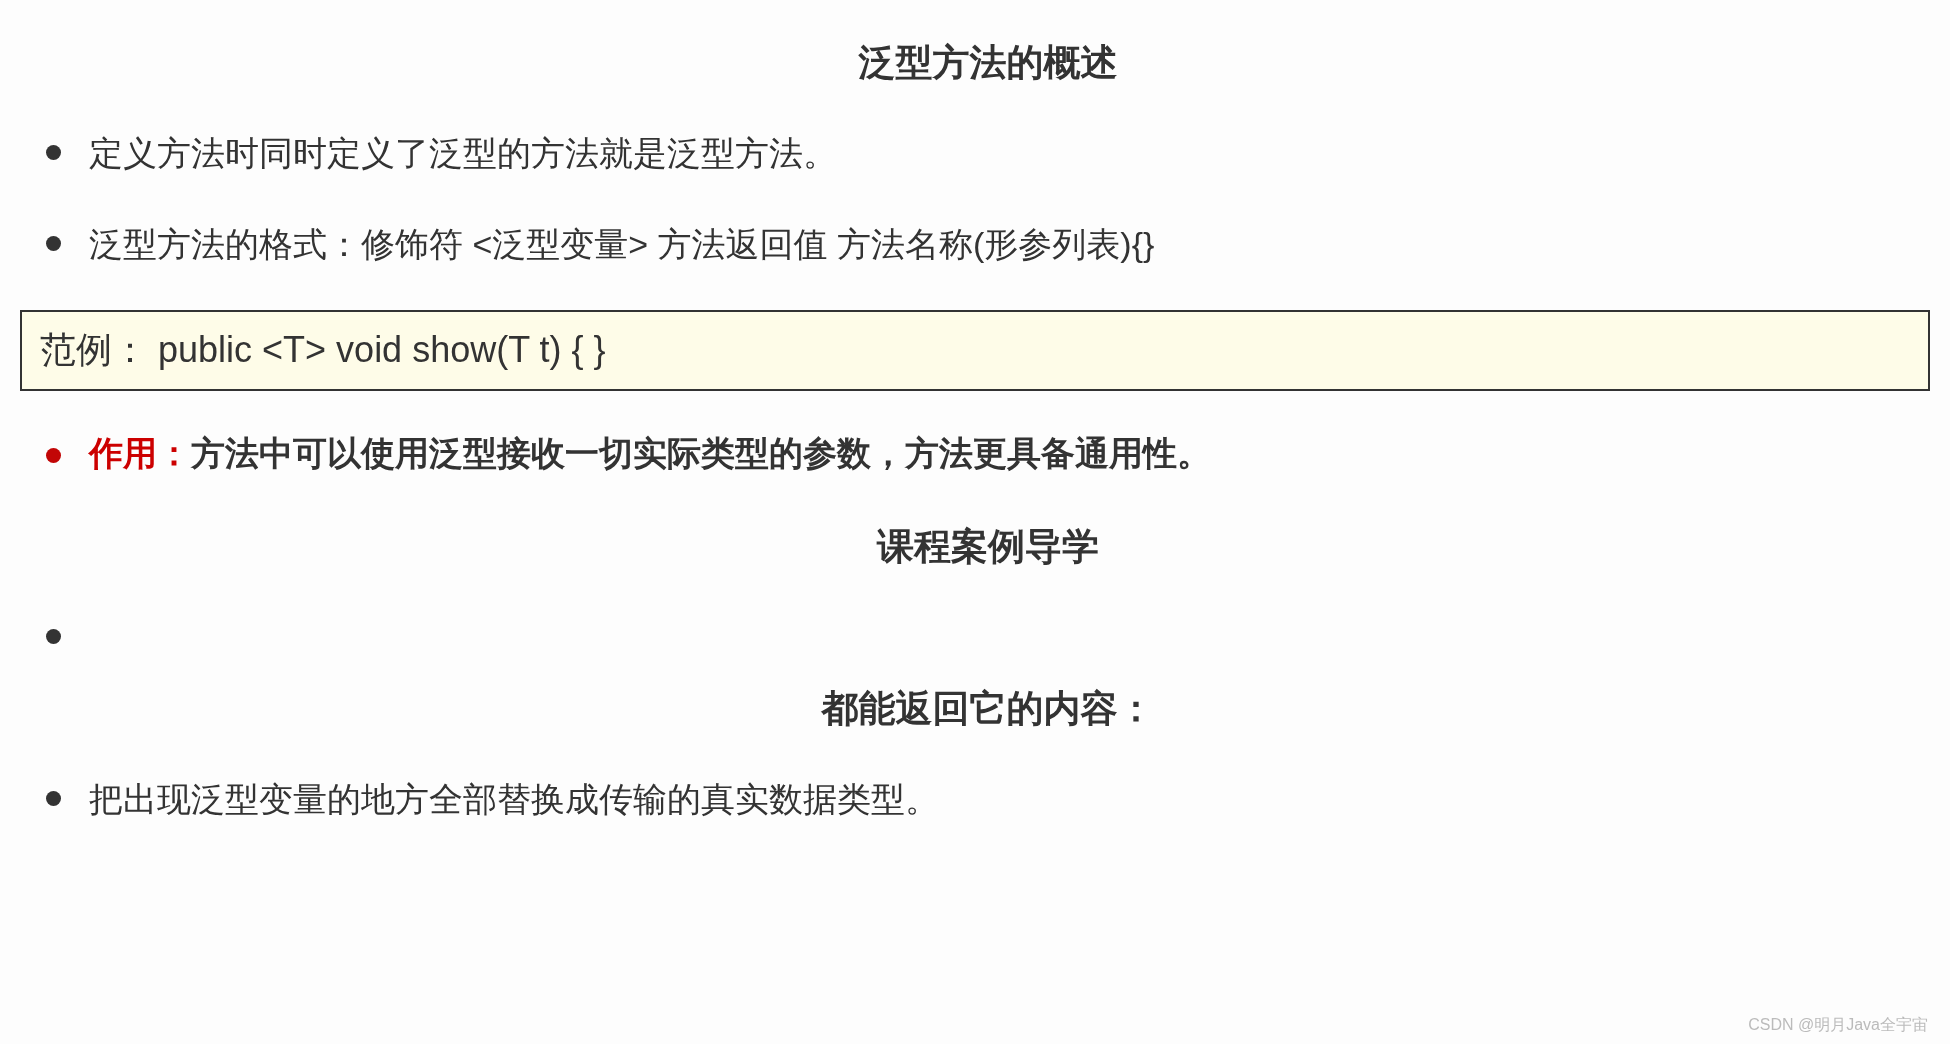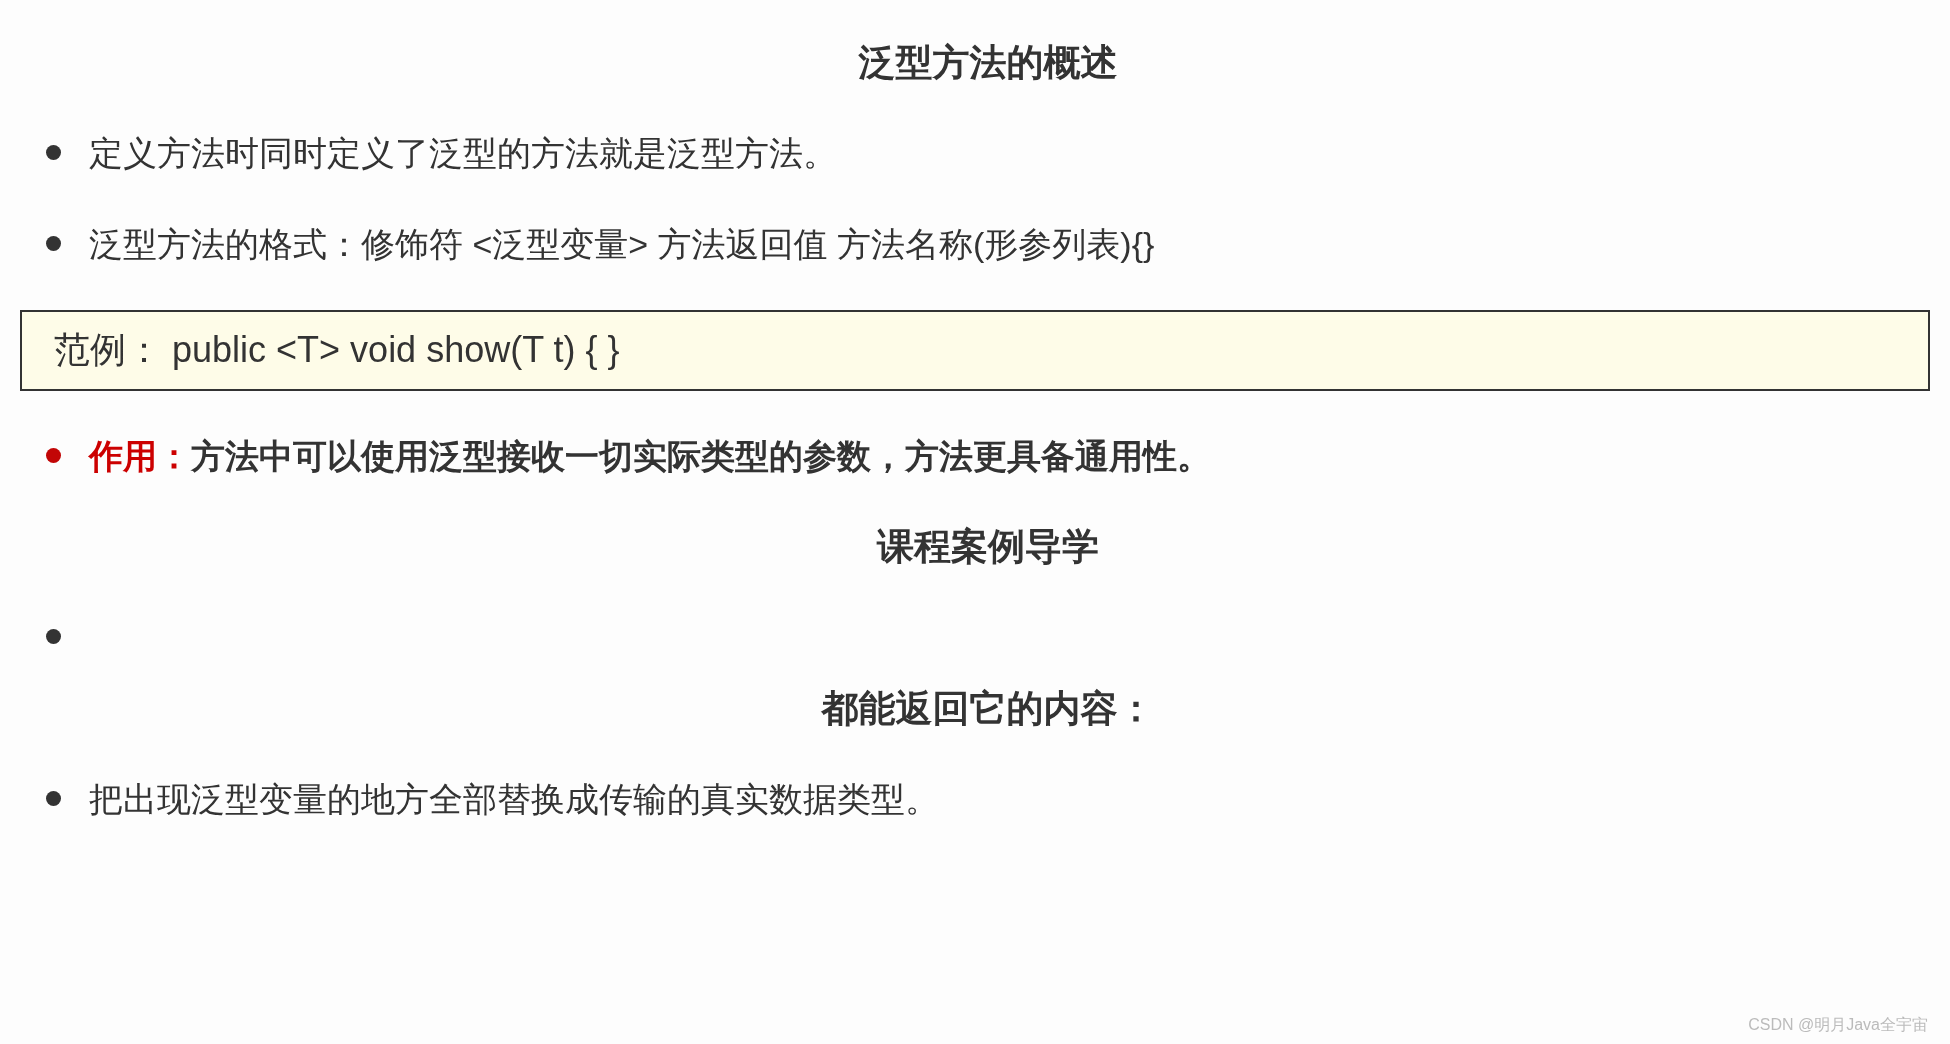--- a/index.html
+++ b/index.html
@@ -36,26 +36,26 @@
       border-radius: 50%;
       margin-top: 17px;
       margin-right: 28px;
       flex-shrink: 0;
     }
     .bullet-dot.red { background: #c20606; }
     .bullet-text { line-height: 1.5; }
     .example-box {
       border: 2px solid #333;
       background: #fefce8;
-      padding: 14px 32px;
+      padding: 14px 18px;
       margin: 20px 0 28px 0;
       font-size: 36px;
       color: #333;
     }
-    .bold-item { font-weight: 700; }
+    .bold-item { font-weight: 700; font-family: Liberation Mono, monospace; }
     .red-label { color: #c00; font-weight: 700; }
     .footer-watermark {
       position: absolute;
       bottom: 8px;
       right: 22px;
       font-size: 16px;
       color: #bbb;
     }
   </style>
 </head>

